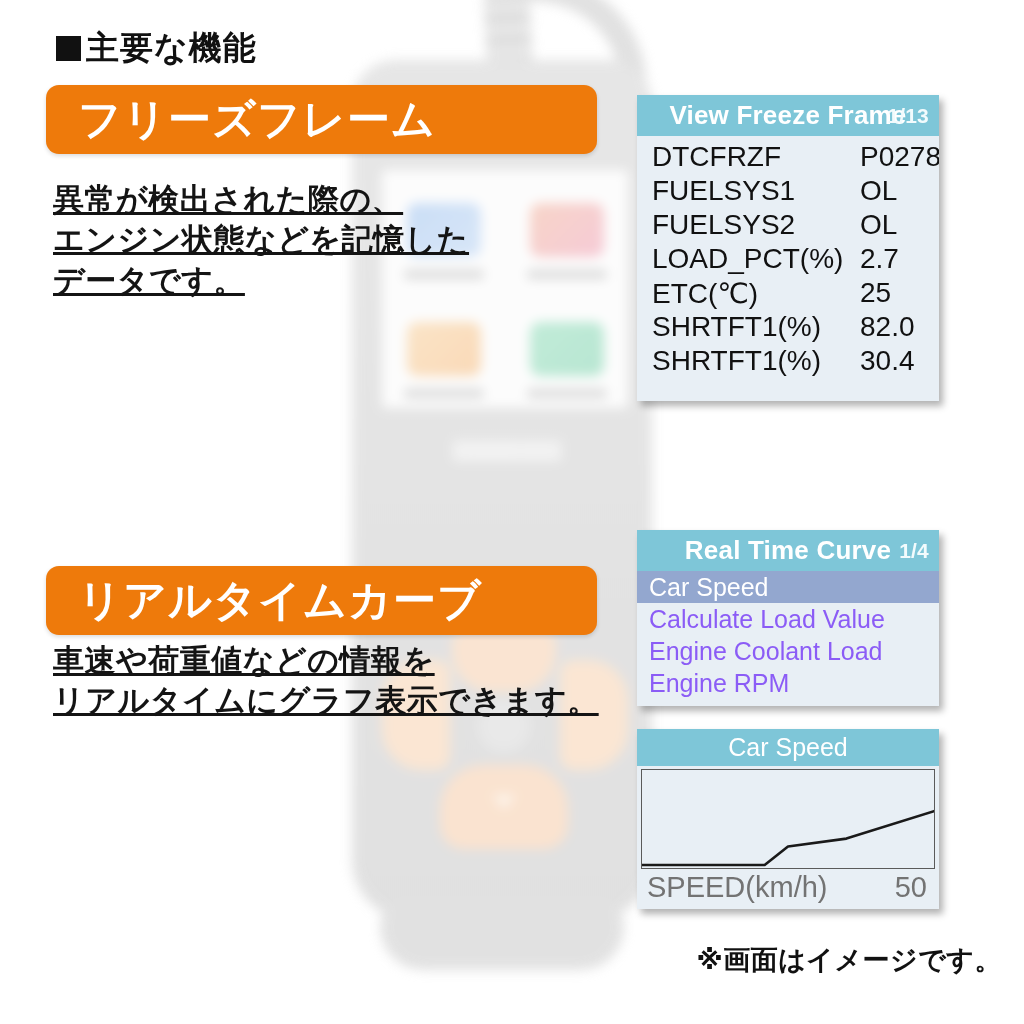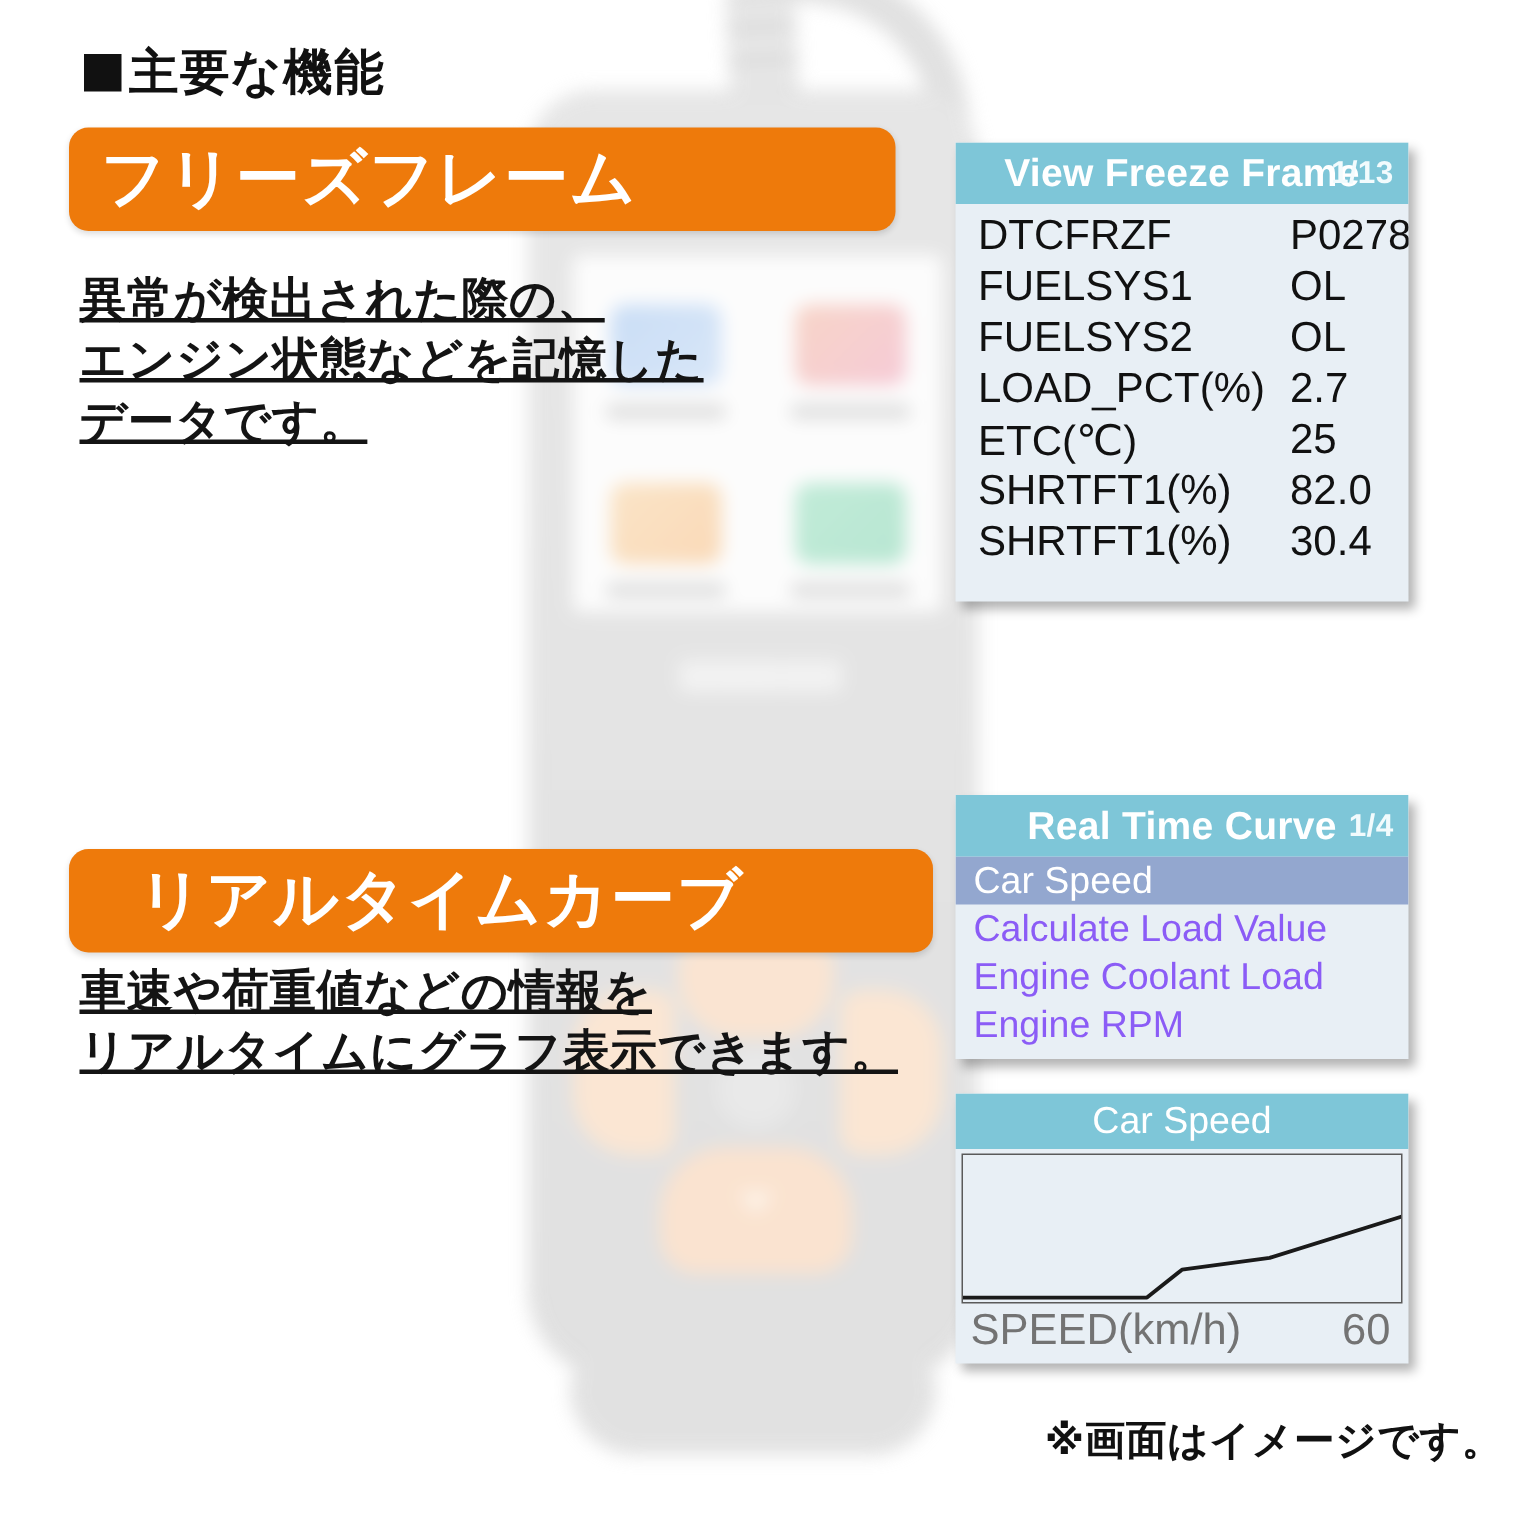--- a/index.html
+++ b/index.html
@@ -79,24 +79,24 @@
   .sq{display:inline-block;width:25px;height:25px;background:#111;}
 
   .banner{
     position:absolute;left:46px;width:551px;height:69px;
     background:#ee7a0b;border-radius:13px;
     display:flex;align-items:center;
     box-shadow:0 2px 4px rgba(0,0,0,.14);
   }
   .banner span{
     color:#ffffff;font-size:43px;font-weight:bold;
-    letter-spacing:1px;padding-left:21px;line-height:1;white-space:nowrap;
+    letter-spacing:1px;padding-left:21px;line-height:1;white-space:nowrap;margin-left:11px;
   }
   #banner-1{top:85px;}
-  #banner-2{top:566px;padding-left:25px;}
+  #banner-2{top:566px;}
 
   .body-copy{
     position:absolute;left:53px;
     font-size:31px;font-weight:bold;color:#141414;
     line-height:1.30;letter-spacing:.5px;white-space:pre-line;text-decoration:underline;
   }
   #copy-1{top:180px;}
   #copy-2{top:641px;}
 
   .note{
@@ -275,19 +275,19 @@
     <div class="graph-title">
       <span>Car Speed</span>
     </div>
     <div class="graph-plot">
       <svg viewBox="0 0 100 100" preserveAspectRatio="none">
         <polyline id="speed-line" fill="none" stroke="#1a1a1a" stroke-width="2.6" vector-effect="non-scaling-stroke" stroke-linejoin="round" stroke-linecap="round" points="0.00,97.00 42.00,97.00 50.00,78.00 70.00,70.00 100.00,42.00"></polyline>
       </svg>
     </div>
     <div class="graph-foot">
       <span>SPEED(km/h)</span>
-      <span>60</span>
+      <span>50</span>
     </div>
   </div>
 
   <div class="note">※画面はイメージです。</div>
 
 </div>
 
 </body></html>

